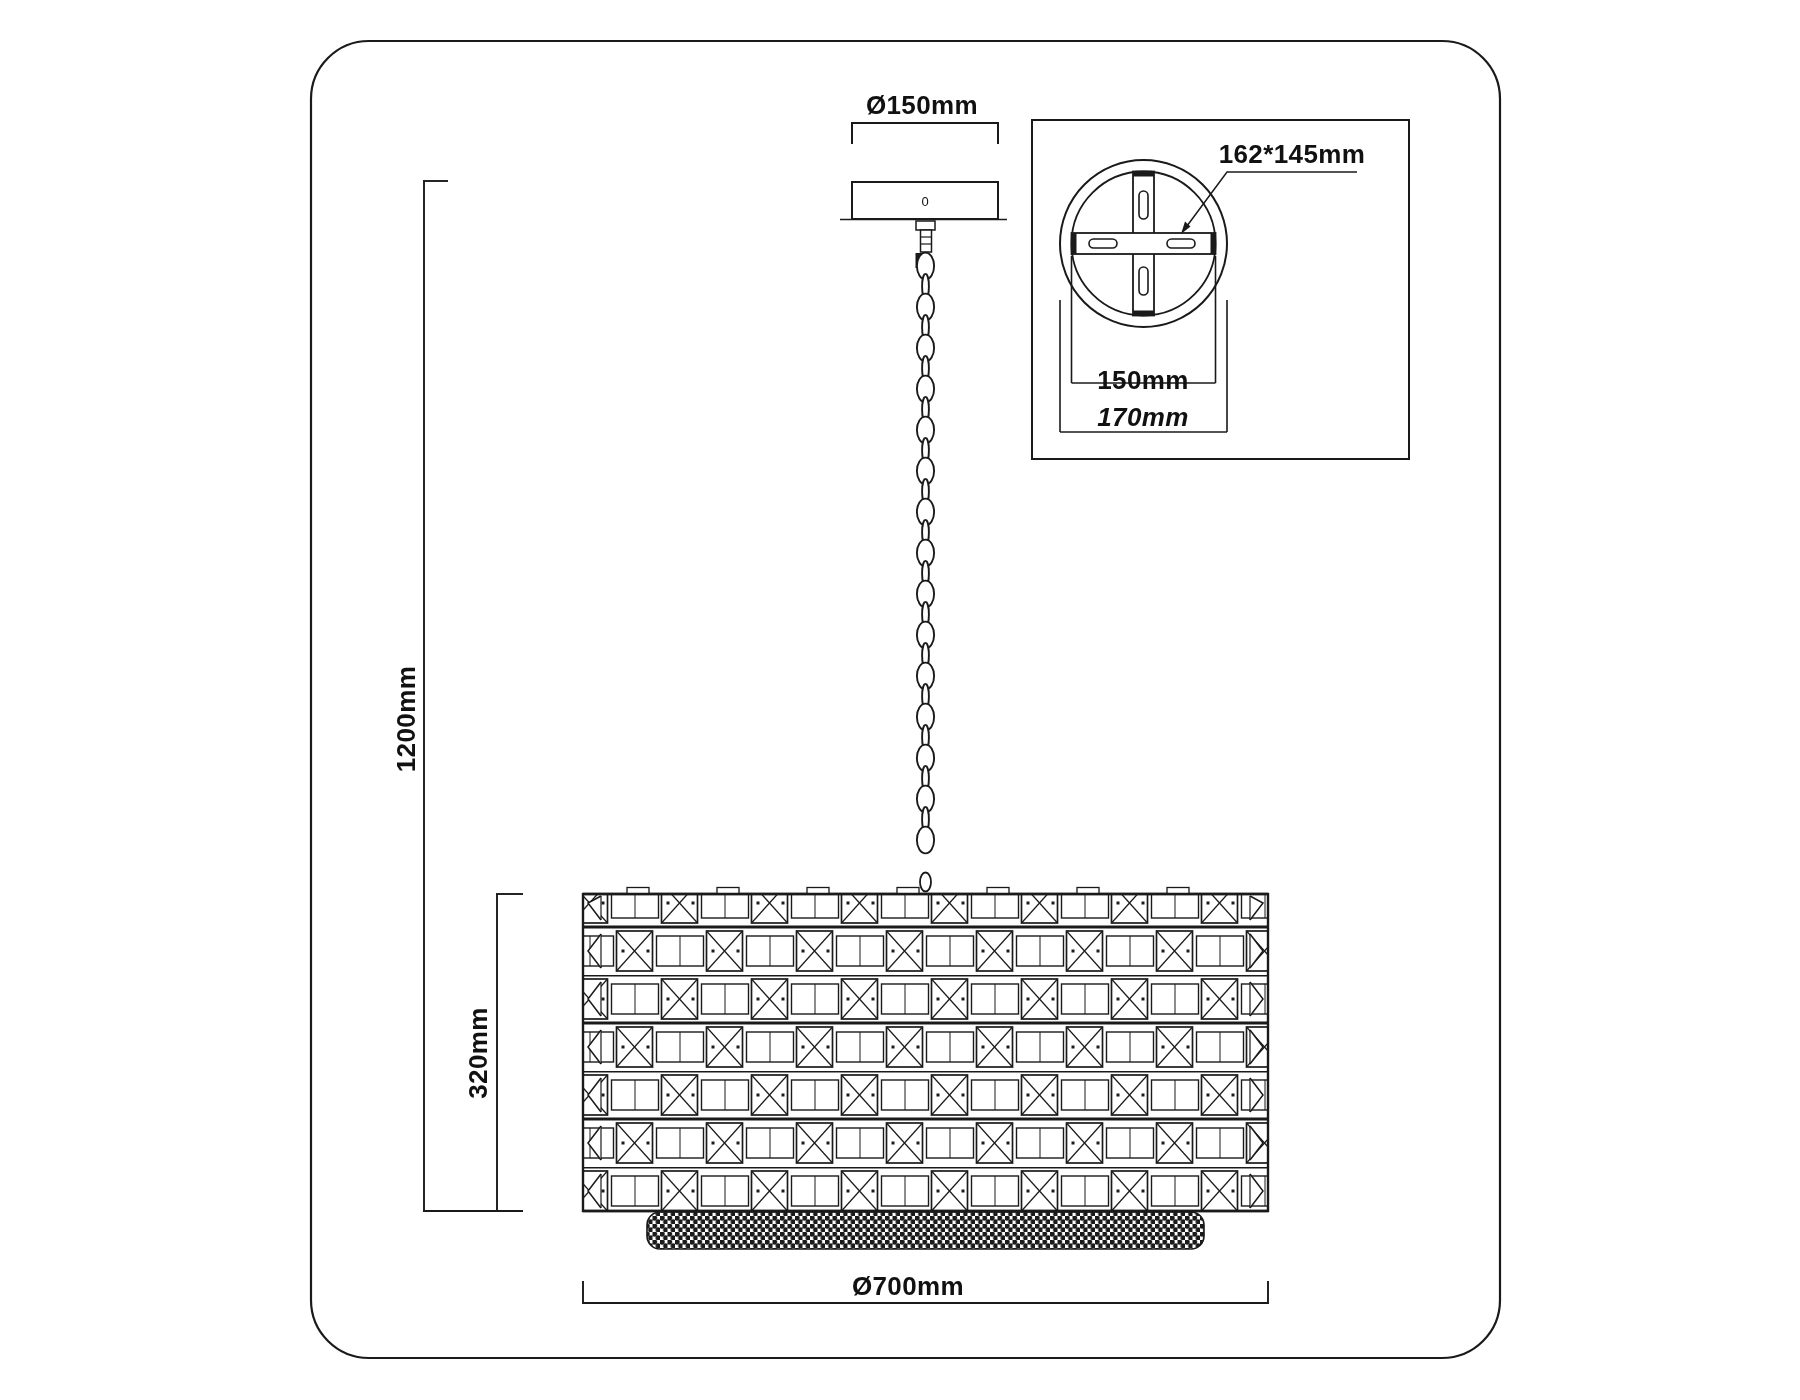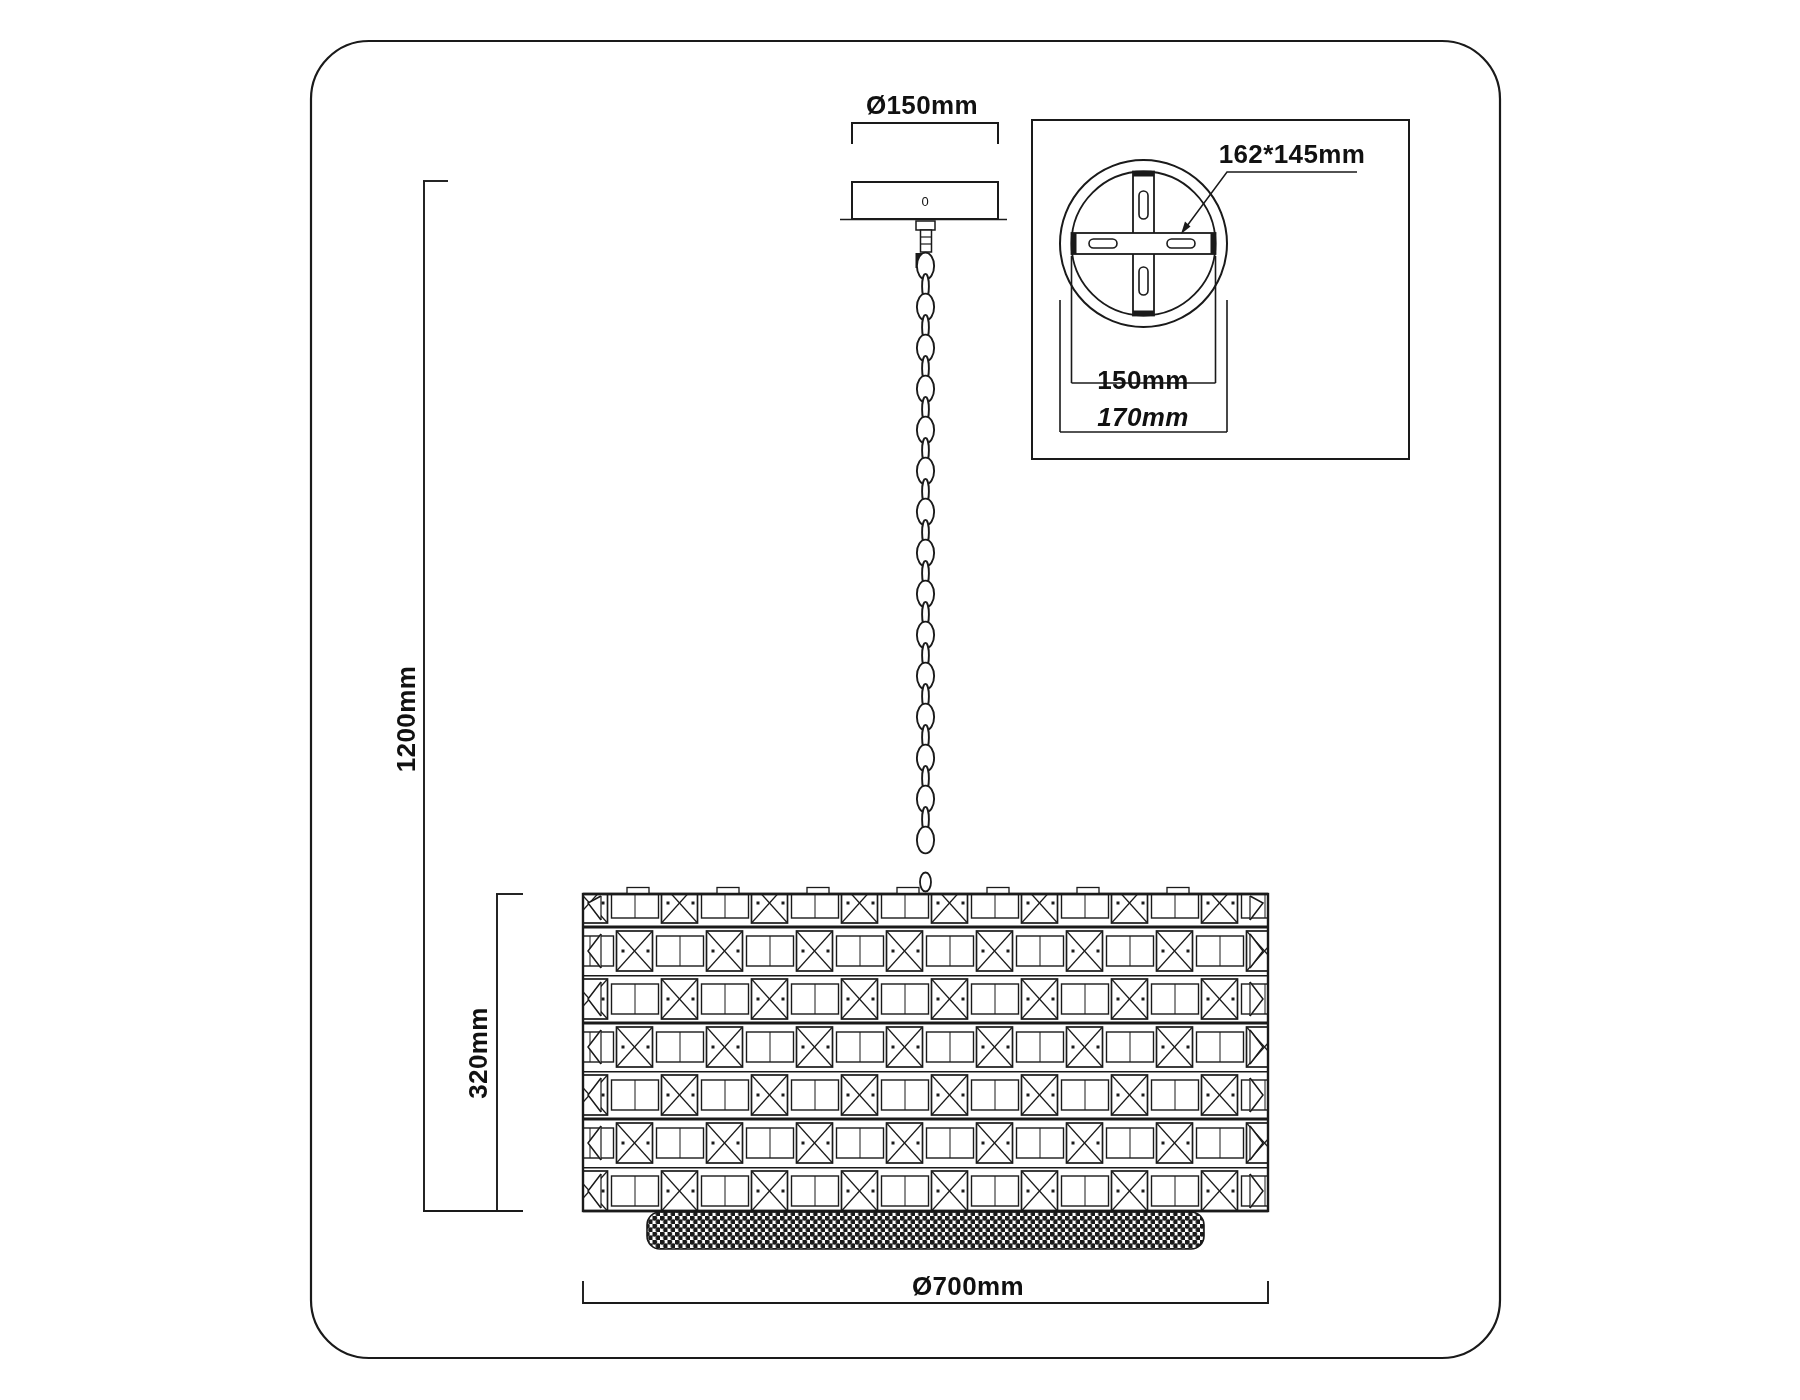--- a/index.html
+++ b/index.html
@@ -214,21 +214,21 @@
   </svg>
 
   <div class="dim-label" style="left:842px;top:91px;width:160px;">Ø150mm</div>
 
   <div class="dim-label tiny" style="left:915px;top:188px;width:20px;">0</div>
 
   <div class="dim-label rot" style="left:336px;top:705px;width:140px;">1200mm</div>
 
   <div class="dim-label rot" style="left:408px;top:1039px;width:140px;">320mm</div>
 
-  <div class="dim-label" style="left:888px;top:1272px;width:160px;">Ø700mm</div>
+  <div class="dim-label" style="left:828px;top:1272px;width:160px;">Ø700mm</div>
 
   <div class="dim-label" style="left:1212px;top:140px;width:160px;">162*145mm</div>
 
   <div class="dim-label" style="left:1063px;top:353px;width:160px;margin-top:13px;">150mm</div>
 
   <div class="dim-label" style="left:1063px;top:403px;width:160px;font-style:italic;">170mm</div>
 
 </div>
 
 </body></html>

